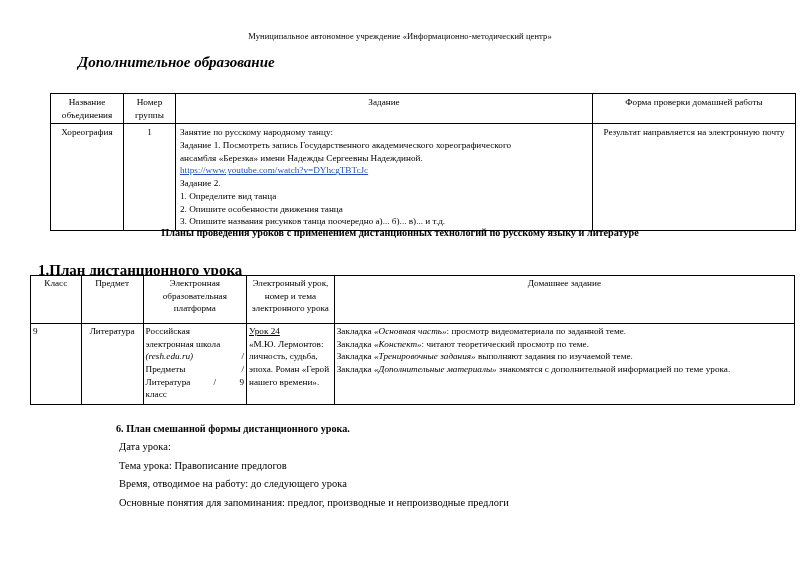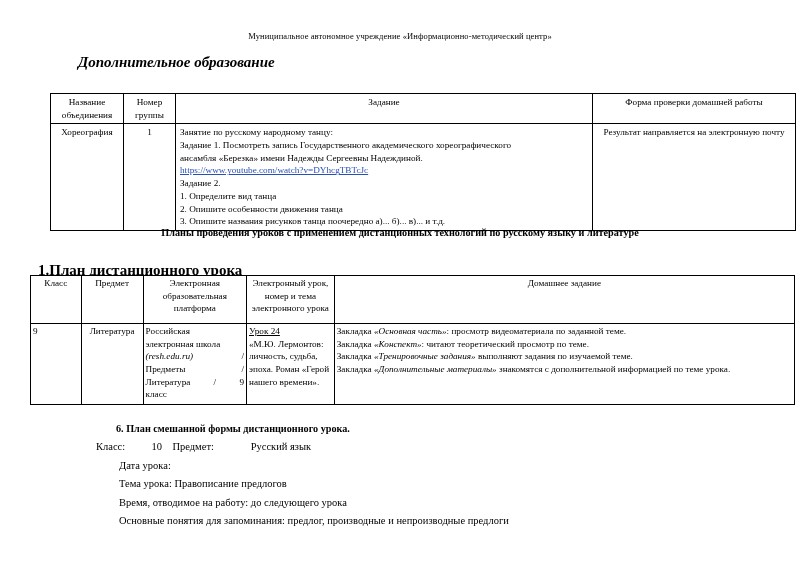--- a/index.html
+++ b/index.html
@@ -256,20 +256,19 @@
           <div>
             <span>Закладка </span><span class="it">«Дополнительные материалы»</span><span> знакомятся с дополнительной информацией по теме урока.</span>
           </div>
         </td>
       </tr>
     </tbody>
   </table>
 
   <div class="bottom-block">
     <div class="bottom-title">6. План смешанной формы дистанционного урока.</div>
-    <div class="bottom-row">Класс:          10    Предмет:              Русский язык</div>
     <div class="bottom-row bottom-indent">Дата урока:</div>
     <div class="bottom-row bottom-indent">Тема урока: Правописание предлогов</div>
     <div class="bottom-row bottom-indent">Время, отводимое на работу: до следующего урока</div>
     <div class="bottom-row bottom-indent">Основные понятия для запоминания: предлог, производные и непроизводные предлоги</div>
   </div>
 
 </div>
 
 </body></html>

